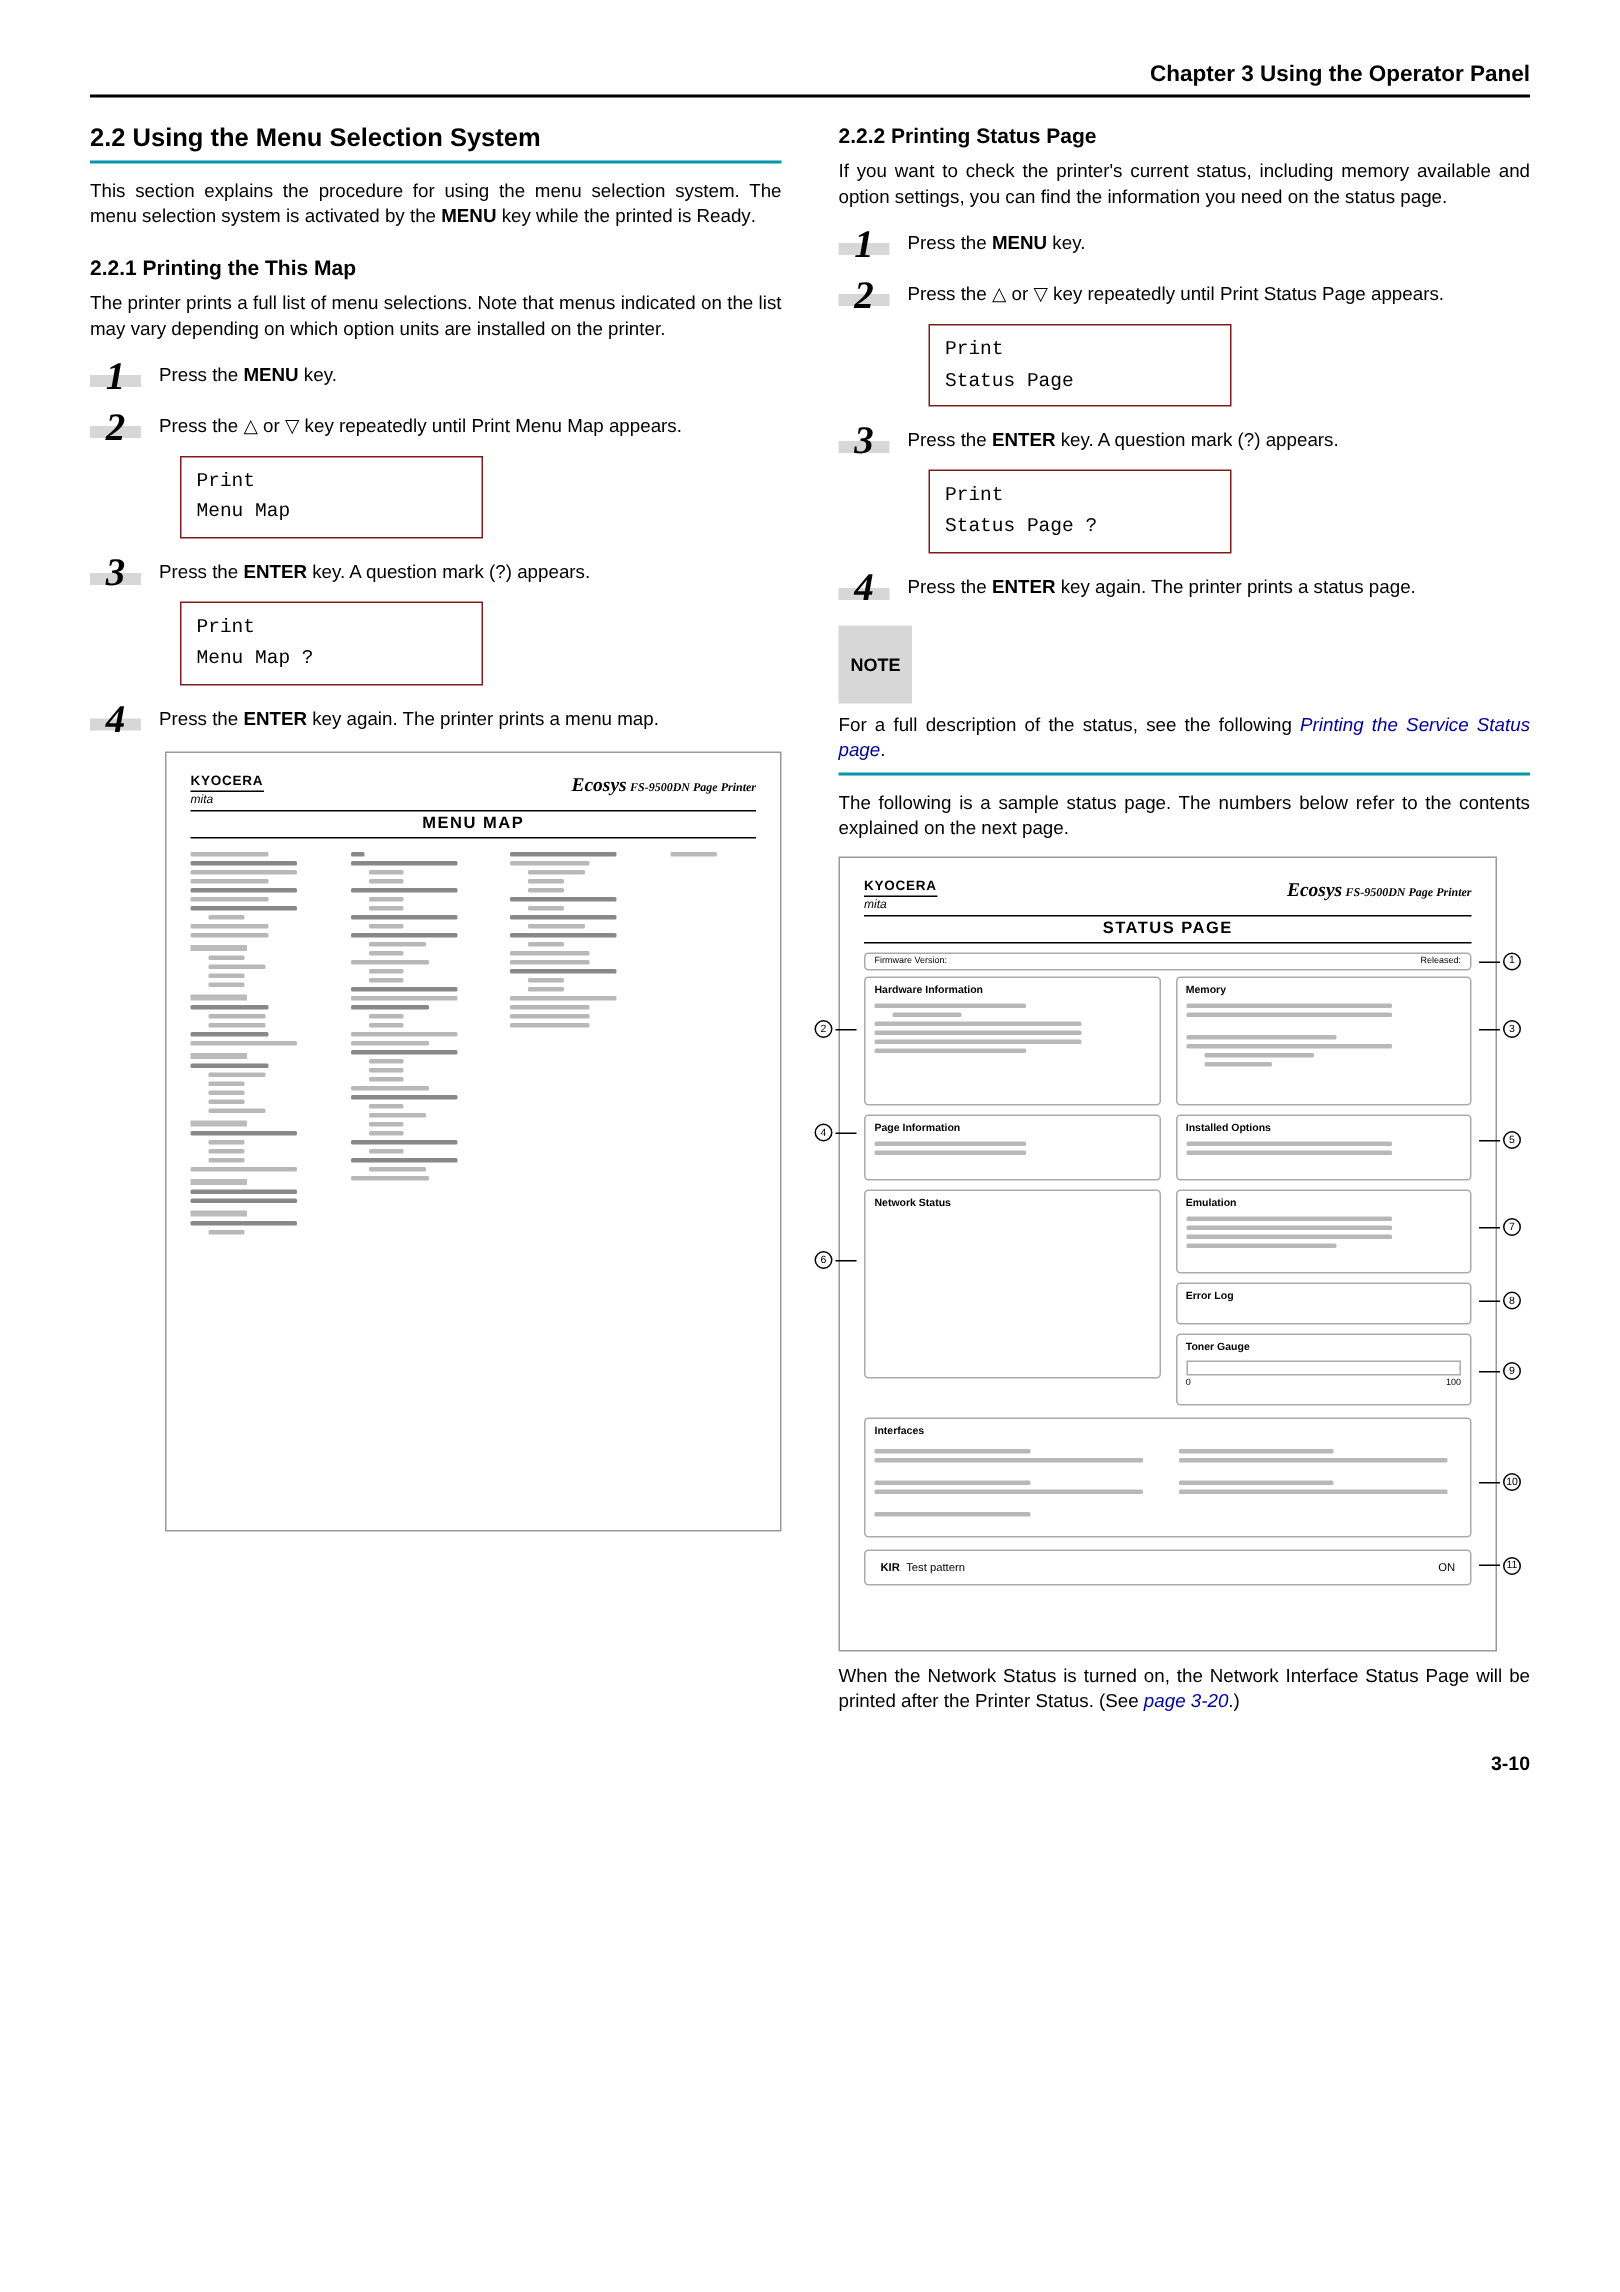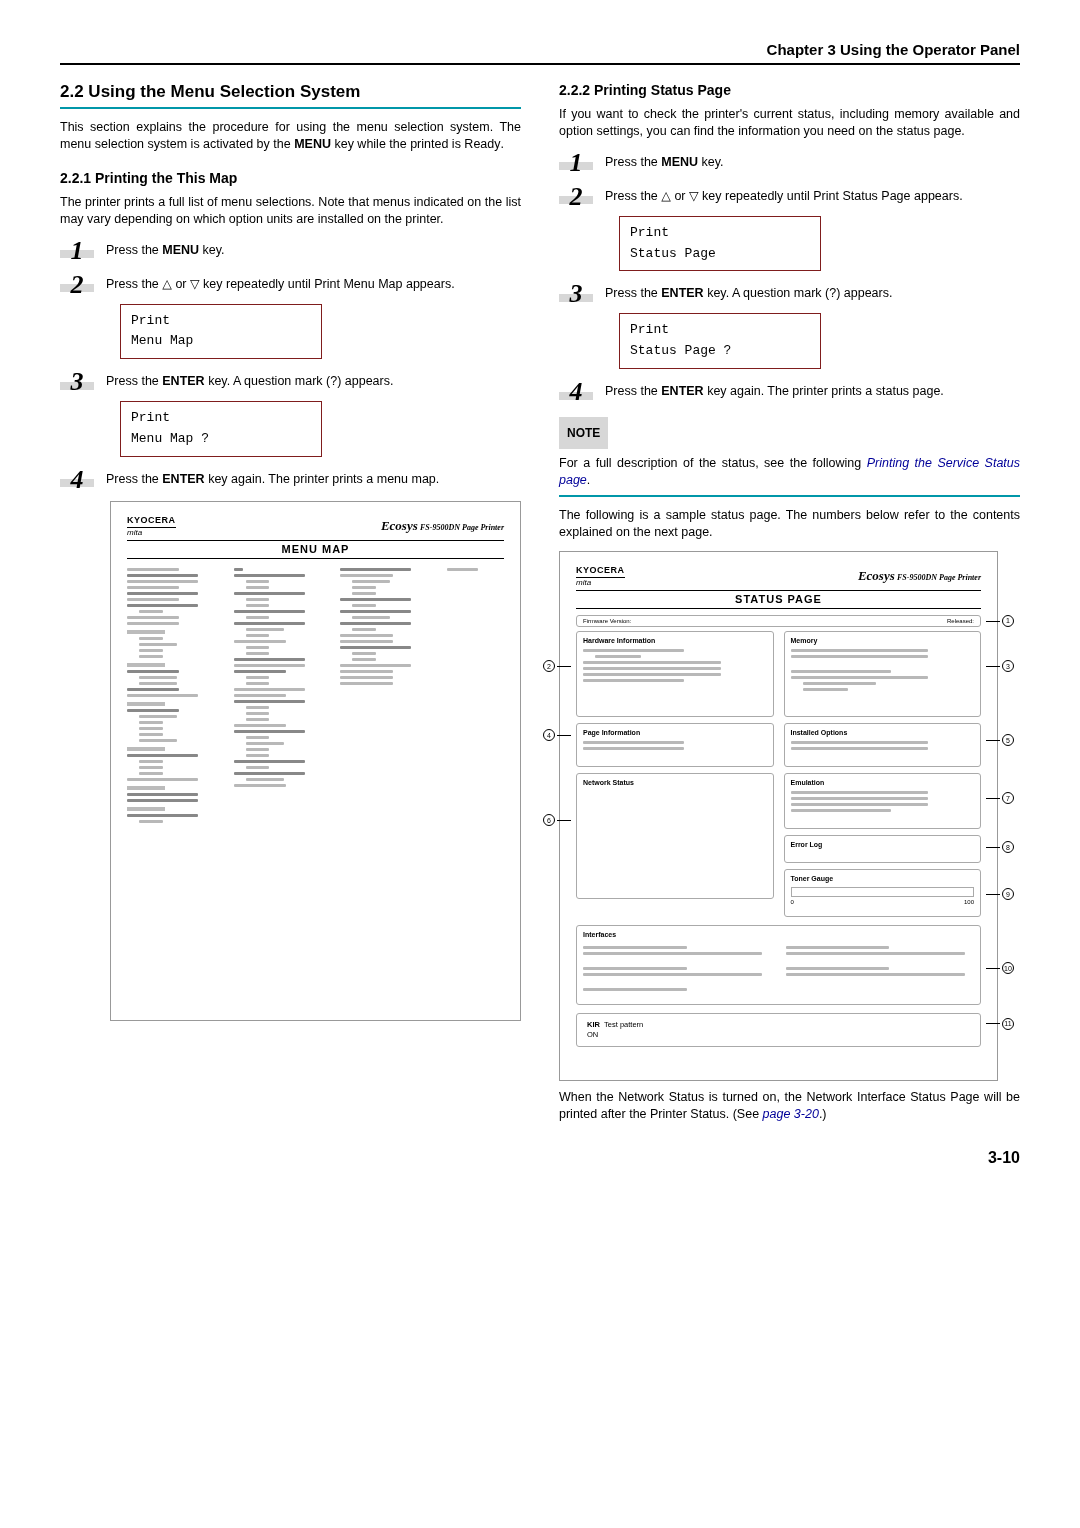--- a/index.html
+++ b/index.html
@@ -77,42 +77,42 @@
     font-family: "Courier New", monospace;
     font-size: 13px;
     line-height: 1.6;
   }
   .lcd div:first-child { margin-bottom: 0px; }
   .note-label {
     display: inline-block;
     background: #d7d7d7;
     font-weight: bold;
     font-size: 12px;
-    padding: 8px 8px;
+    padding: 18px 8px;
     margin: 6px 0 4px 0;
   }
   .note-block { border-bottom: 2px solid #0097a9; padding-bottom: 6px; margin-bottom: 10px; }
   .link { color: #009; font-style: italic; }
   .tri-up, .tri-down {
     display: inline-block;
     font-family: Arial;
   }
   .sample-img {
     border: 1px solid #999;
     margin: 8px 0 8px 0;
     width: 100%;
     box-sizing: border-box;
     padding: 12px 16px 28px 16px;
     font-size: 8px;
     position: relative;
   }
   .sample-header {
     display: flex;
     justify-content: space-between;
-    align-items: center;
+    align-items: flex-start;
     margin-bottom: 2px;
   }
   .brand {
     font-weight: bold;
     font-size: 9px;
     letter-spacing: 0.5px;
   }
   .brand-sub {
     font-style: italic;
     font-size: 8px;
@@ -213,21 +213,20 @@
   .if-cols { display: flex; gap: 14px; }
   .if-col { flex: 1; }
   .kir-box {
     border: 1px solid #aaa;
     border-radius: 3px;
     padding: 6px 10px;
     display: flex;
     justify-content: space-between;
     font-size: 7.5px;
     position: relative;
-    flex-direction: column;
   }
   .gauge {
     border: 1px solid #aaa;
     height: 8px;
     position: relative;
     margin-top: 3px;
   }
   .gauge-labels { display: flex; justify-content: space-between; font-size: 6px; margin-top: 1px; }
   .status-top-bar {
     display: flex;
@@ -235,21 +234,21 @@
     font-size: 6px;
     margin-bottom: 4px;
     border: 1px solid #aaa;
     border-radius: 3px;
     padding: 1px 6px;
     position: relative;
   }
   .page-num {
     text-align: right;
     font-weight: bold;
-    font-size: 16px;
+    font-size: 13px;
     margin-top: 14px;
   }
   .status-sample {
     position: relative;
     padding-right: 22px;
   }
   .status-sample .sample-img { width: calc(100% - 0px); }
 </style>
 </head>
 <body>

